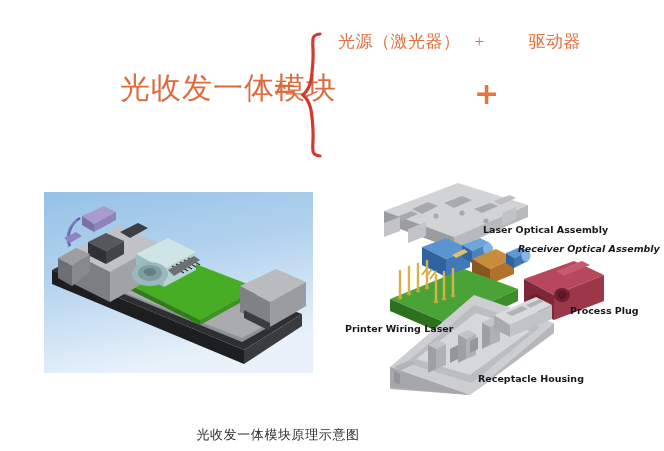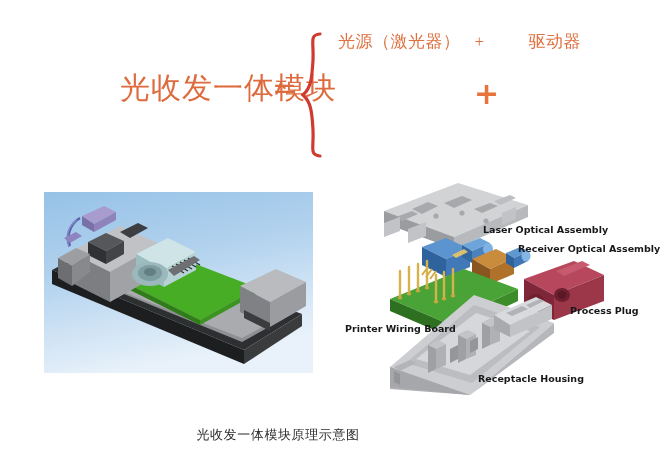--- a/index.html
+++ b/index.html
@@ -104,21 +104,21 @@
 
   .diag-label {
     position: absolute;
     font-family: "DejaVu Sans", "Liberation Sans", sans-serif;
     font-size: 9.5px;
     font-weight: bold;
     color: #17181a;
     white-space: nowrap;
   }
   .lbl-laser      { left: 483px; top: 224px; }
-  .lbl-receiver   { left: 518px; top: 243px; }
+  .lbl-receiver   { left: 518px; top: 243px; font-style: italic; }
   .lbl-plug       { left: 570px; top: 305px; }
   .lbl-pwb        { left: 345px; top: 323px; }
   .lbl-receptacle { left: 478px; top: 373px; }
 
   
   #caption {
     position: absolute;
     left: 0;
     top: 426px;
     width: 556px;
@@ -332,16 +332,16 @@
     <polygon points="160,122 174,116 178,118 164,125" fill="#b2b3b6"></polygon>
 
     <polygon points="28,184 44,177 50,180 34,188" fill="#b3b4b7"></polygon>
     <polygon points="28,188 34,191 34,202 28,199" fill="#949598"></polygon>
   </svg>
 </div>
 
 <div class="diag-label lbl-laser">Laser Optical Assembly</div>
 <div class="diag-label lbl-receiver">Receiver Optical Assembly</div>
 <div class="diag-label lbl-plug">Process Plug</div>
-<div class="diag-label lbl-pwb">Printer Wiring Board</div>
+<div class="diag-label lbl-pwb">Printer Wiring Laser</div>
 <div class="diag-label lbl-receptacle">Receptacle Housing</div>
 
 <div id="caption">光收发一体模块原理示意图</div>
 
 </body></html>

